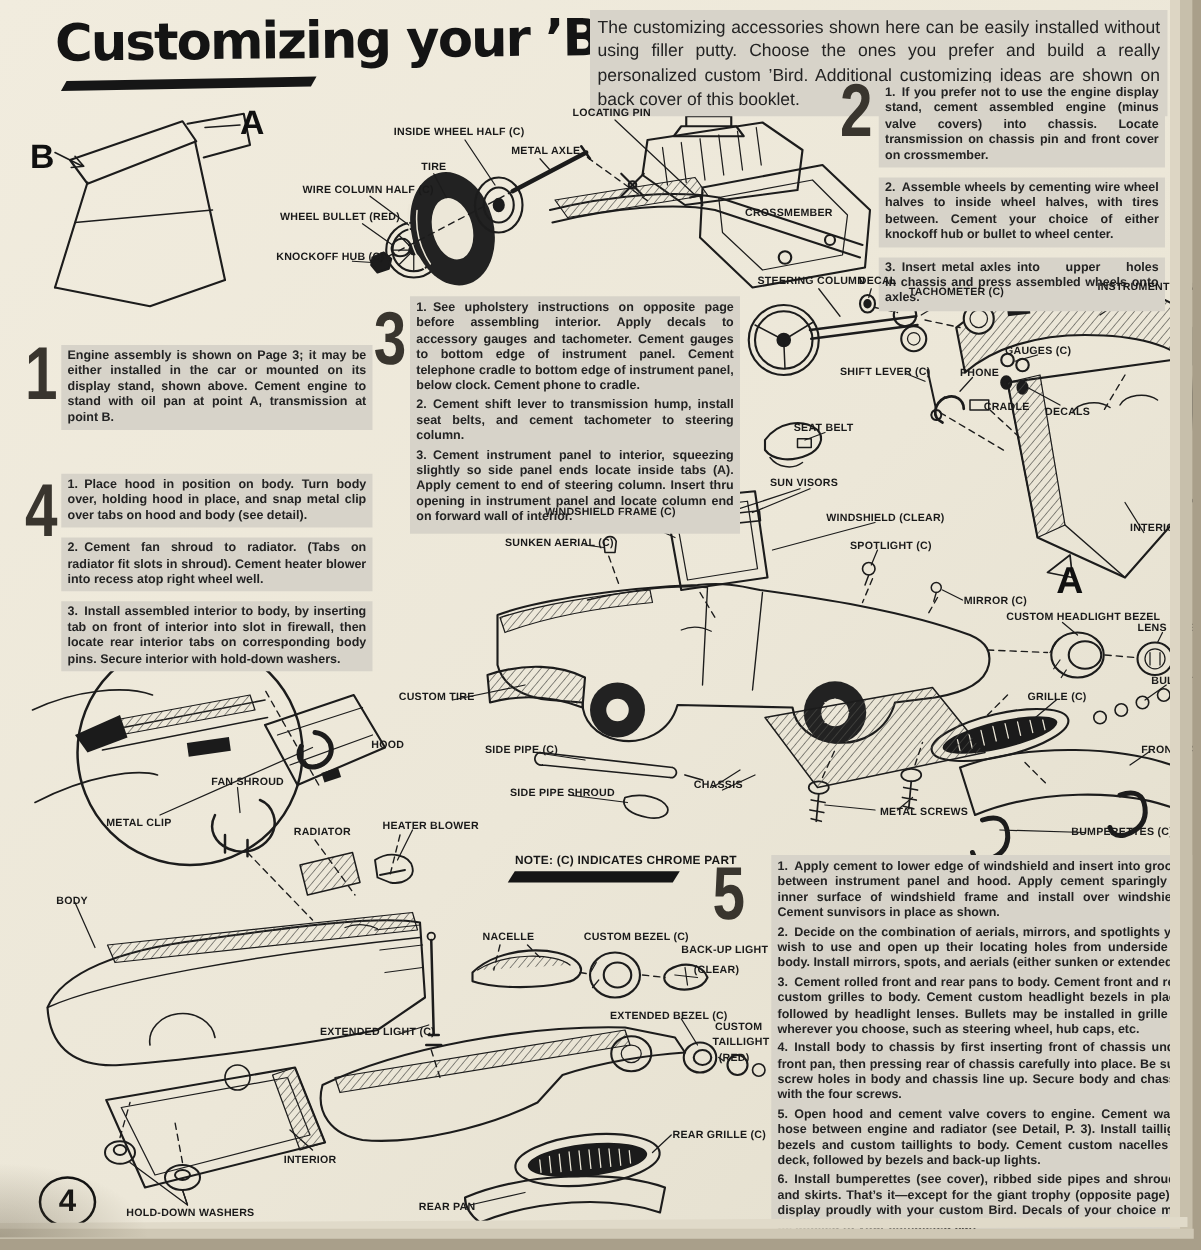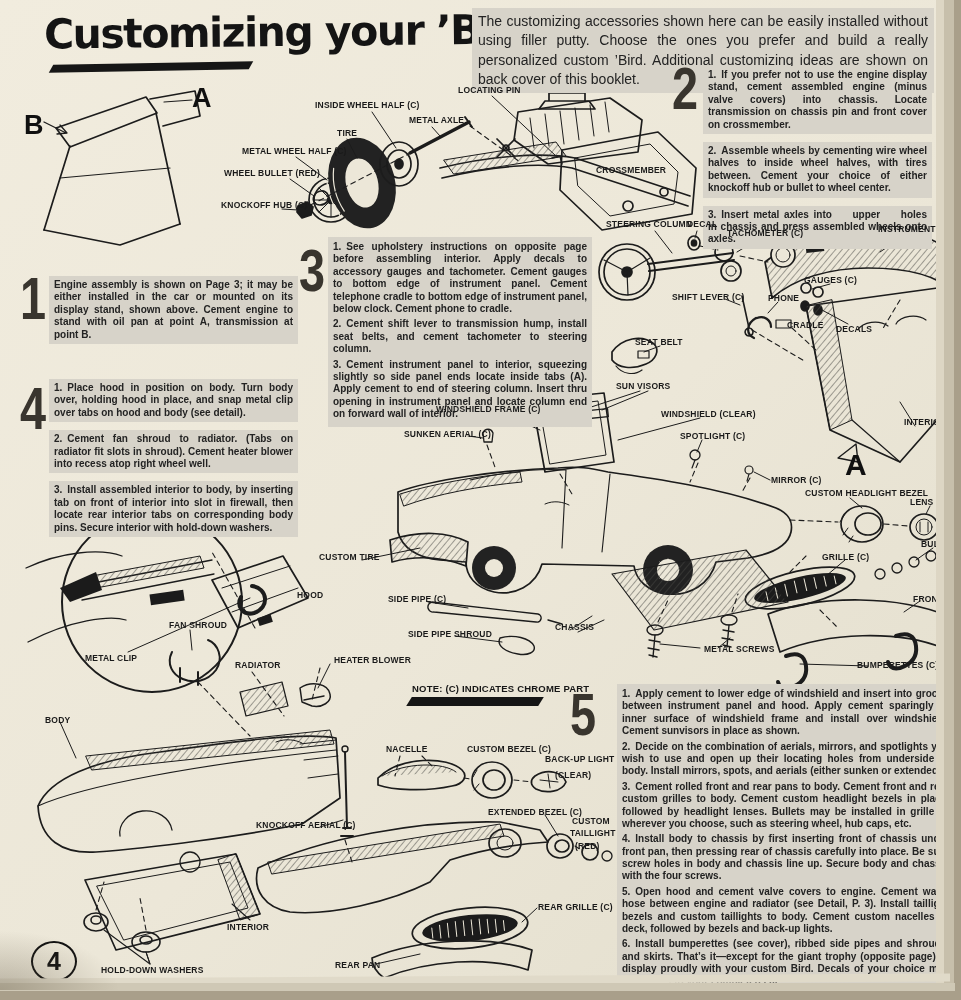--- a/index.html
+++ b/index.html
@@ -329,21 +329,21 @@
 
 <div class="note">NOTE: (C) INDICATES CHROME PART</div>
 <div class="note-bar"></div>
 
 <div class="marker" style="left:24px;top:112px">B</div>
 <div class="marker" style="left:192px;top:85px">A</div>
 <div class="marker" style="left:845px;top:450px;font-size:30px">A</div>
 
 <i class="lbl" style="left: 315px; top: 101px; font-style: normal;">INSIDE WHEEL HALF (C)</i>
 <i class="lbl" style="left: 337px; top: 129px; font-style: normal;">TIRE</i>
-<i class="lbl" style="left: 242px; top: 147px; font-style: normal;">METAL WHEEL HALF (C)</i>
+<i class="lbl" style="left: 242px; top: 147px; font-style: normal;">WIRE COLUMN HALF (C)</i>
 <i class="lbl" style="left: 224px; top: 169px; font-style: normal;">WHEEL BULLET (RED)</i>
 <i class="lbl" style="left: 221px; top: 201px; font-style: normal;">KNOCKOFF HUB (C)</i>
 <i class="lbl" style="left: 409px; top: 116px; font-style: normal;">METAL AXLE</i>
 <i class="lbl" style="left: 458px; top: 86px; font-style: normal;">LOCATING PIN</i>
 <i class="lbl" style="left: 596px; top: 166px; font-style: normal;">CROSSMEMBER</i>
 <i class="lbl" style="left: 606px; top: 220px; font-style: normal;">STEERING COLUMN</i>
 <i class="lbl" style="left: 687px; top: 220px; font-style: normal;">DECAL</i>
 <i class="lbl" style="left: 727px; top: 229px; font-style: normal;">TACHOMETER (C)</i>
 <i class="lbl" style="left: 878px; top: 225px; font-style: normal;">INSTRUMENT PANEL</i>
 <i class="lbl" style="left: 804px; top: 276px; font-style: normal;">GAUGES (C)</i>
@@ -367,31 +367,31 @@
 <i class="lbl" style="left: 319px; top: 553px; font-style: normal;">CUSTOM TIRE</i>
 <i class="lbl" style="left: 297px; top: 591px; font-style: normal;">HOOD</i>
 <i class="lbl" style="left: 388px; top: 595px; font-style: normal;">SIDE PIPE  (C)</i>
 <i class="lbl" style="left: 408px; top: 630px; font-style: normal;">SIDE PIPE SHROUD</i>
 <i class="lbl" style="left: 555px; top: 623px; font-style: normal;">CHASSIS</i>
 <i class="lbl" style="left: 704px; top: 645px; font-style: normal;">METAL SCREWS</i>
 <i class="lbl" style="left: 857px; top: 661px; font-style: normal;">BUMPERETTES (C)</i>
 <i class="lbl" style="left: 169px; top: 621px; font-style: normal;">FAN SHROUD</i>
 <i class="lbl" style="left: 85px; top: 654px; font-style: normal;">METAL CLIP</i>
 <i class="lbl" style="left: 235px; top: 661px; font-style: normal;">RADIATOR</i>
-<i class="lbl" style="left: 306px; top: 656px; font-style: normal; margin-left: 28px;">HEATER BLOWER</i>
+<i class="lbl" style="left: 306px; top: 656px; font-style: normal;">HEATER BLOWER</i>
 <i class="lbl" style="left: 45px; top: 716px; font-style: normal;">BODY</i>
 <i class="lbl" style="left: 386px; top: 745px; font-style: normal;">NACELLE</i>
 <i class="lbl" style="left: 467px; top: 745px; font-style: normal;">CUSTOM BEZEL (C)</i>
 <i class="lbl" style="left: 545px; top: 755px; font-style: normal;">BACK-UP LIGHT</i>
 <i class="lbl" style="left: 555px; top: 771px; font-style: normal;">(CLEAR)</i>
 <i class="lbl" style="left: 488px; top: 808px; font-style: normal;">EXTENDED BEZEL (C)</i>
 <i class="lbl" style="left: 572px; top: 817px; font-style: normal;">CUSTOM</i>
 <i class="lbl" style="left: 570px; top: 829px; font-style: normal; text-align: center;">TAILLIGHT</i>
 <i class="lbl" style="left: 575px; top: 842px; font-style: normal;">(RED)</i>
-<i class="lbl" style="left: 256px; top: 821px; font-style: normal;">KNOCKOFF AERIAL (C)</i>
+<i class="lbl" style="left: 256px; top: 821px; font-style: normal;">EXTENDED LIGHT (C)</i>
 <i class="lbl" style="left: 538px; top: 903px; font-style: normal;">REAR GRILLE (C)</i>
 <i class="lbl" style="left: 335px; top: 961px; font-style: normal;">REAR PAN</i>
 <i class="lbl" style="left: 227px; top: 923px; font-style: normal;">INTERIOR</i>
 <i class="lbl" style="left: 101px; top: 966px; font-style: normal;">HOLD-DOWN WASHERS</i>
 
 <div class="pagenum">4</div>
 </div>
 
 <div class="redge1"></div>
 <div class="redge2"></div>

